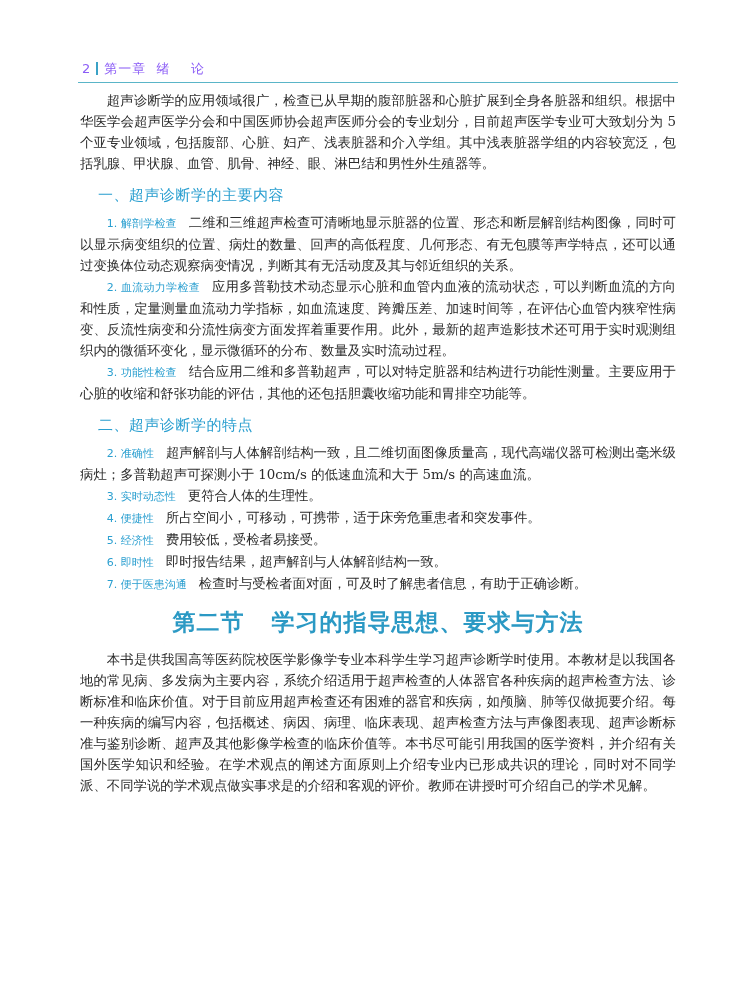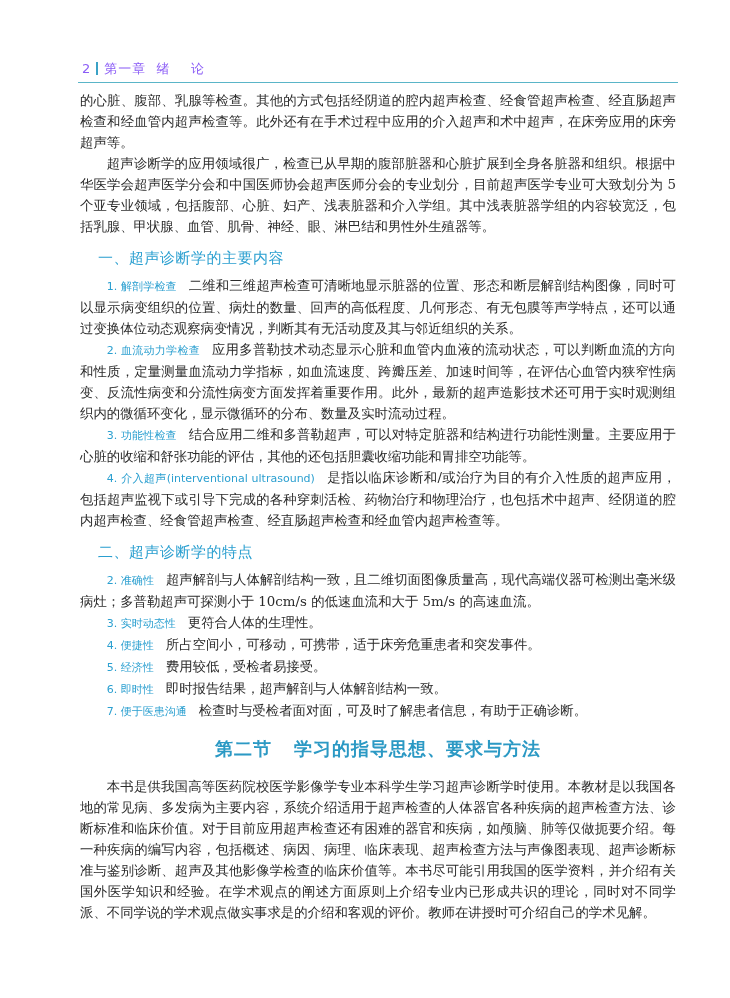--- a/index.html
+++ b/index.html
@@ -25,42 +25,40 @@
       font-family: "DejaVu Sans", "Liberation Sans", sans-serif;
       color: #2a9fd0; font-size: 15px; line-height: 22px;
       margin: 10px 0 6px 18px; letter-spacing: 0.5px;
     }
     .term {
       font-family: "DejaVu Sans", "Liberation Sans", sans-serif;
       color: #2a9fd0; font-size: 11px; margin-right: 12px;
     }
     .section-title {
       text-align: center; font-weight: bold; color: #2b99c4;
-      font-size: 18px; line-height: 26px; margin: 14px 0 14px 0; letter-spacing: 1px;
+      font-size: 23px; line-height: 26px; margin: 14px 0 14px 0; letter-spacing: 1px;
       white-space: pre;
     }
   </style>
 </head>
 <body>
 
 <div class="page">
 
   <div class="running-head">
     <span class="pnum">2</span><span class="sep"></span><span class="chap">第一章  绪    论</span>
   </div>
 
   <div class="content">
-    <p>的心脏、腹部、乳腺等检查。其他的方式包括经阴道的腔内超声检查、经食管超声检查、经直肠超声检查和经血管内超声检查等。此外还有在手术过程中应用的介入超声和术中超声，在床旁应用的床旁超声等。</p>
     <p class="indent">超声诊断学的应用领域很广，检查已从早期的腹部脏器和心脏扩展到全身各脏器和组织。根据中华医学会超声医学分会和中国医师协会超声医师分会的专业划分，目前超声医学专业可大致划分为 5 个亚专业领域，包括腹部、心脏、妇产、浅表脏器和介入学组。其中浅表脏器学组的内容较宽泛，包括乳腺、甲状腺、血管、肌骨、神经、眼、淋巴结和男性外生殖器等。</p>
 
     <div class="h2">一、超声诊断学的主要内容</div>
     <p class="indent"><span class="term">1. 解剖学检查</span><span>二维和三维超声检查可清晰地显示脏器的位置、形态和断层解剖结构图像，同时可以显示病变组织的位置、病灶的数量、回声的高低程度、几何形态、有无包膜等声学特点，还可以通过变换体位动态观察病变情况，判断其有无活动度及其与邻近组织的关系。</span></p>
     <p class="indent"><span class="term">2. 血流动力学检查</span><span>应用多普勒技术动态显示心脏和血管内血液的流动状态，可以判断血流的方向和性质，定量测量血流动力学指标，如血流速度、跨瓣压差、加速时间等，在评估心血管内狭窄性病变、反流性病变和分流性病变方面发挥着重要作用。此外，最新的超声造影技术还可用于实时观测组织内的微循环变化，显示微循环的分布、数量及实时流动过程。</span></p>
     <p class="indent"><span class="term">3. 功能性检查</span><span>结合应用二维和多普勒超声，可以对特定脏器和结构进行功能性测量。主要应用于心脏的收缩和舒张功能的评估，其他的还包括胆囊收缩功能和胃排空功能等。</span></p>
-    <p class="indent"><span class="term">4. 介入超声(interventional ultrasound)</span><span>是指以临床诊断和/或治疗为目的有介入性质的超声应用，包括超声监视下或引导下完成的各种穿刺活检、药物治疗和物理治疗，也包括术中超声、经阴道的腔内超声检查、经食管超声检查、经直肠超声检查和经血管内超声检查等。</span></p>
 
     <div class="h2">二、超声诊断学的特点</div>
     <p class="indent"><span class="term">2. 准确性</span><span>超声解剖与人体解剖结构一致，且二维切面图像质量高，现代高端仪器可检测出毫米级病灶；多普勒超声可探测小于 10cm/s 的低速血流和大于 5m/s 的高速血流。</span></p>
     <p class="indent"><span class="term">3. 实时动态性</span><span>更符合人体的生理性。</span></p>
     <p class="indent"><span class="term">4. 便捷性</span><span>所占空间小，可移动，可携带，适于床旁危重患者和突发事件。</span></p>
     <p class="indent"><span class="term">5. 经济性</span><span>费用较低，受检者易接受。</span></p>
     <p class="indent"><span class="term">6. 即时性</span><span>即时报告结果，超声解剖与人体解剖结构一致。</span></p>
     <p class="indent"><span class="term">7. 便于医患沟通</span><span>检查时与受检者面对面，可及时了解患者信息，有助于正确诊断。</span></p>
 
     <div class="section-title">第二节   学习的指导思想、要求与方法</div>

